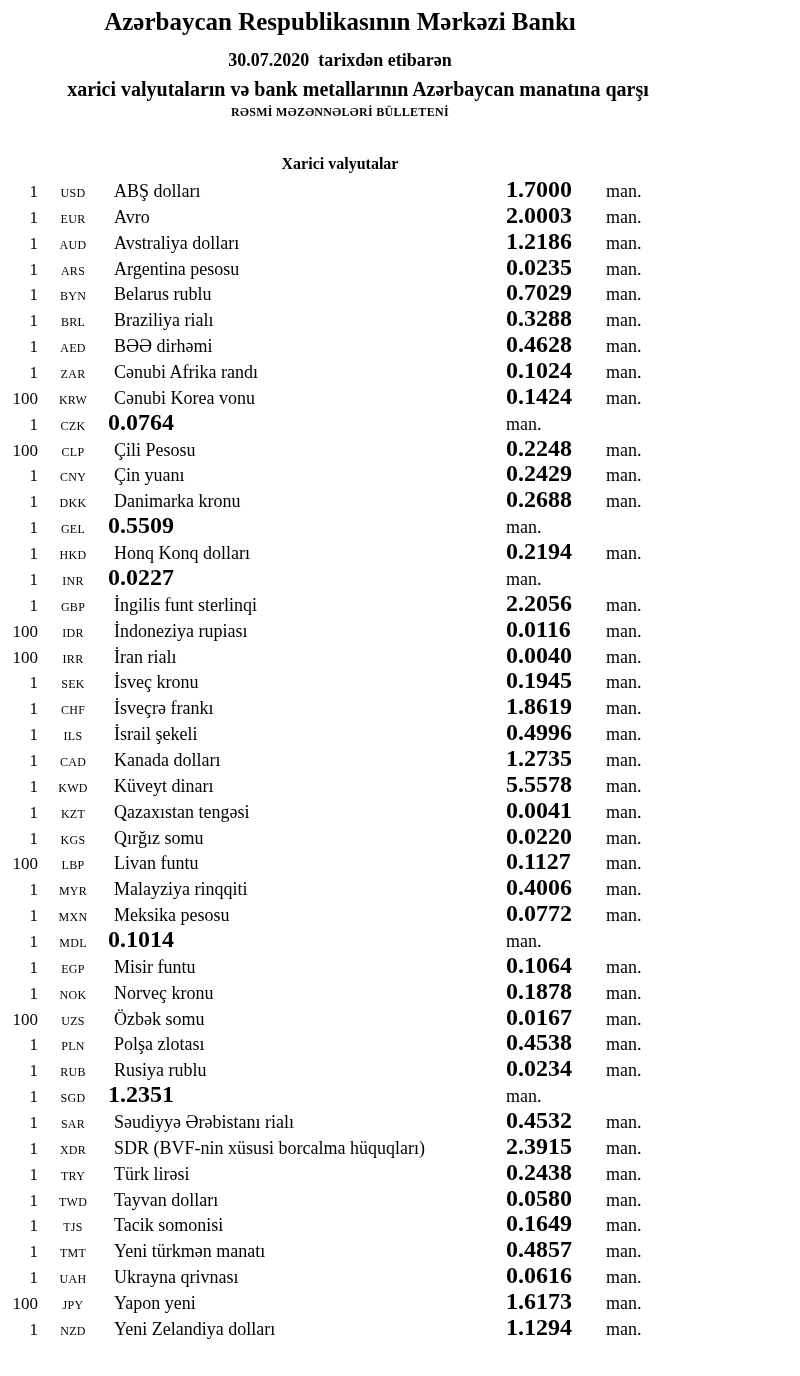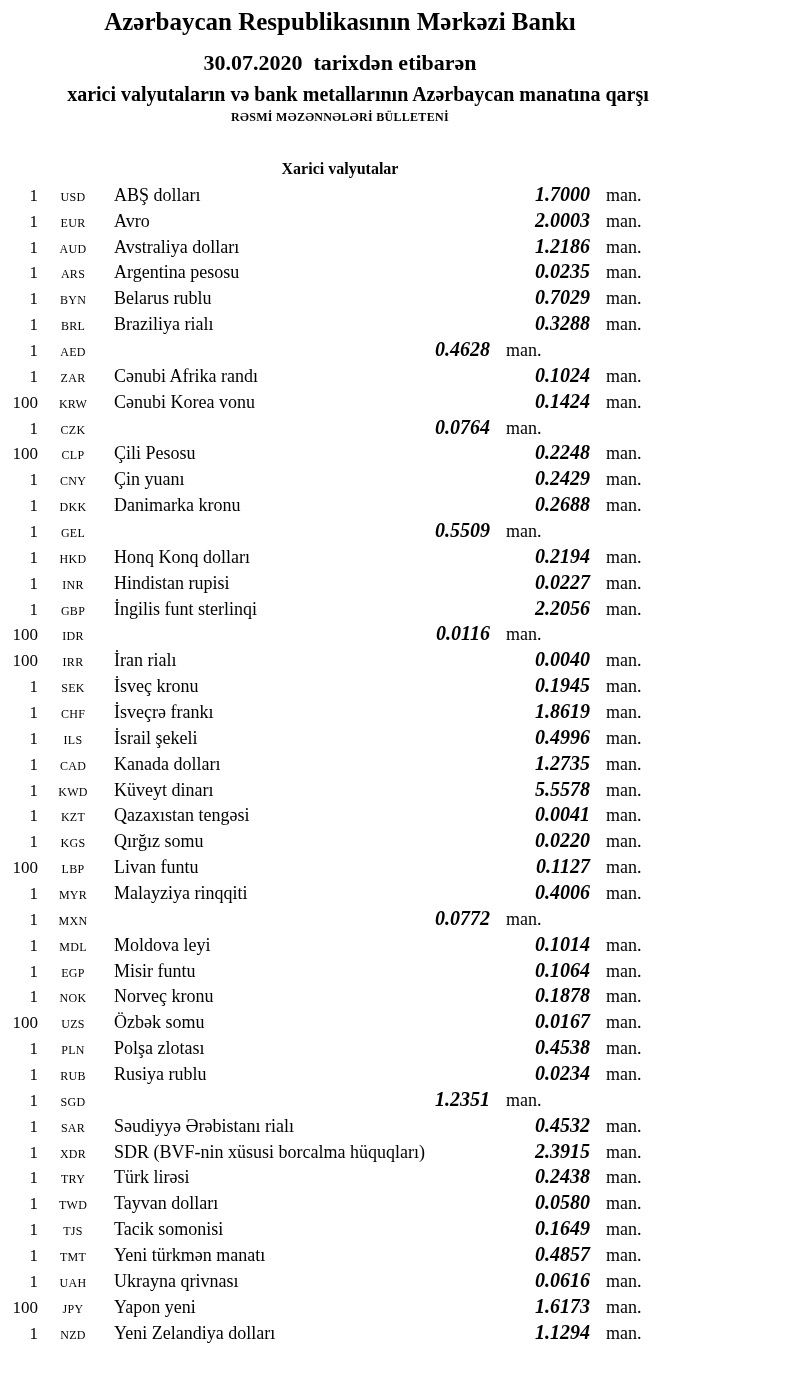--- a/index.html
+++ b/index.html
@@ -19,21 +19,21 @@
   .header {
     text-align: center;
     padding-top: 6px;
   }
   .title {
     font-size: 25px;
     font-weight: bold;
     line-height: 1.25;
   }
   .date-line {
-    font-size: 22px;
+    font-size: 18px;
     font-weight: bold;
     line-height: 1.2;
     margin-top: 13px;
     white-space: pre;
   }
   .subtitle {
     font-size: 20px;
     font-weight: bold;
     line-height: 1.25;
     margin-top: 5px;
@@ -74,25 +74,23 @@
     font-size: 12px;
     letter-spacing: 0.3px;
   }
   .name {
     text-align: left;
     padding-left: 6px;
     white-space: nowrap;
     overflow: hidden;
   }
   .rate {
-    text-align: right;
     padding-right: 16px;
     font-weight: bold;
-    font-style: italic;
-    font-size: 20px;
+    font-size: 24px;
   }
   .unit {
     text-align: left;
     font-size: 18px;
   }
 </style>
 </head>
 <body>
 
 <div class="page">
@@ -151,20 +149,21 @@
     <span class="qty">1</span>
     <span class="code">BRL</span>
     <span class="name">Braziliya rialı</span>
     <span class="rate">0.3288</span>
     <span class="unit">man.</span>
   </div>
 
   <div class="row">
     <span class="qty">1</span>
     <span class="code">AED</span>
+    <span class="name">BƏƏ dirhəmi</span>
     <span class="rate">0.4628</span>
     <span class="unit">man.</span>
   </div>
 
   <div class="row">
     <span class="qty">1</span>
     <span class="code">ZAR</span>
     <span class="name">Cənubi Afrika randı</span>
     <span class="rate">0.1024</span>
     <span class="unit">man.</span>
@@ -220,36 +219,36 @@
     <span class="qty">1</span>
     <span class="code">HKD</span>
     <span class="name">Honq Konq dolları</span>
     <span class="rate">0.2194</span>
     <span class="unit">man.</span>
   </div>
 
   <div class="row">
     <span class="qty">1</span>
     <span class="code">INR</span>
-    <span class="name">Hindistan rupisi</span>
     <span class="rate">0.0227</span>
     <span class="unit">man.</span>
   </div>
 
   <div class="row">
     <span class="qty">1</span>
     <span class="code">GBP</span>
     <span class="name">İngilis funt sterlinqi</span>
     <span class="rate">2.2056</span>
     <span class="unit">man.</span>
   </div>
 
   <div class="row">
     <span class="qty">100</span>
     <span class="code">IDR</span>
+    <span class="name">İndoneziya rupiası</span>
     <span class="rate">0.0116</span>
     <span class="unit">man.</span>
   </div>
 
   <div class="row">
     <span class="qty">100</span>
     <span class="code">IRR</span>
     <span class="name">İran rialı</span>
     <span class="rate">0.0040</span>
     <span class="unit">man.</span>
@@ -323,28 +322,28 @@
     <span class="qty">1</span>
     <span class="code">MYR</span>
     <span class="name">Malayziya rinqqiti</span>
     <span class="rate">0.4006</span>
     <span class="unit">man.</span>
   </div>
 
   <div class="row">
     <span class="qty">1</span>
     <span class="code">MXN</span>
+    <span class="name">Meksika pesosu</span>
     <span class="rate">0.0772</span>
     <span class="unit">man.</span>
   </div>
 
   <div class="row">
     <span class="qty">1</span>
     <span class="code">MDL</span>
-    <span class="name">Moldova leyi</span>
     <span class="rate">0.1014</span>
     <span class="unit">man.</span>
   </div>
 
   <div class="row">
     <span class="qty">1</span>
     <span class="code">EGP</span>
     <span class="name">Misir funtu</span>
     <span class="rate">0.1064</span>
     <span class="unit">man.</span>

